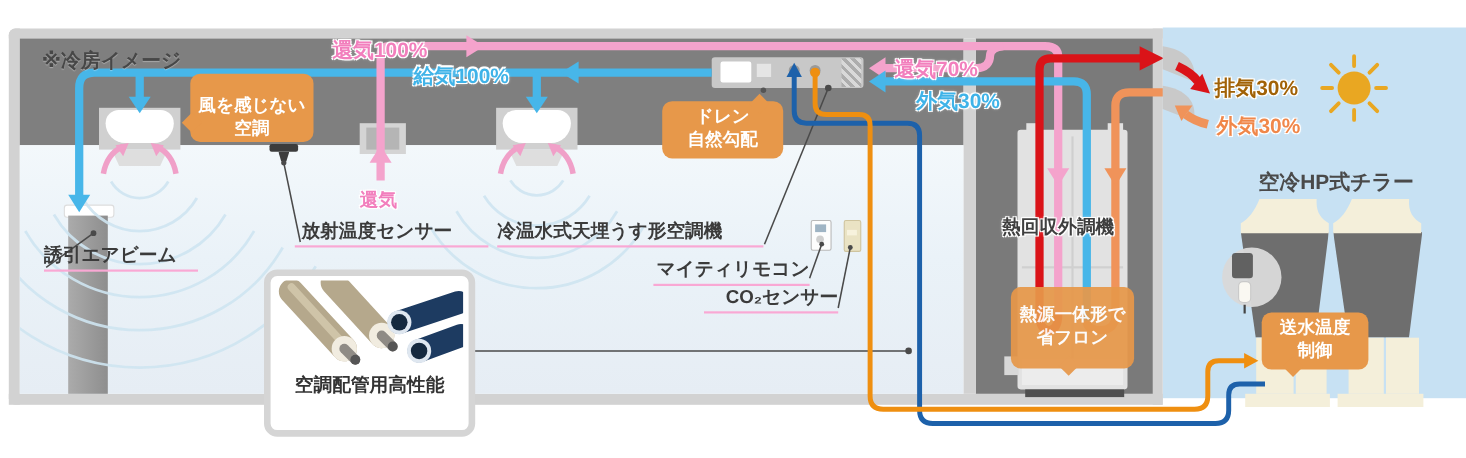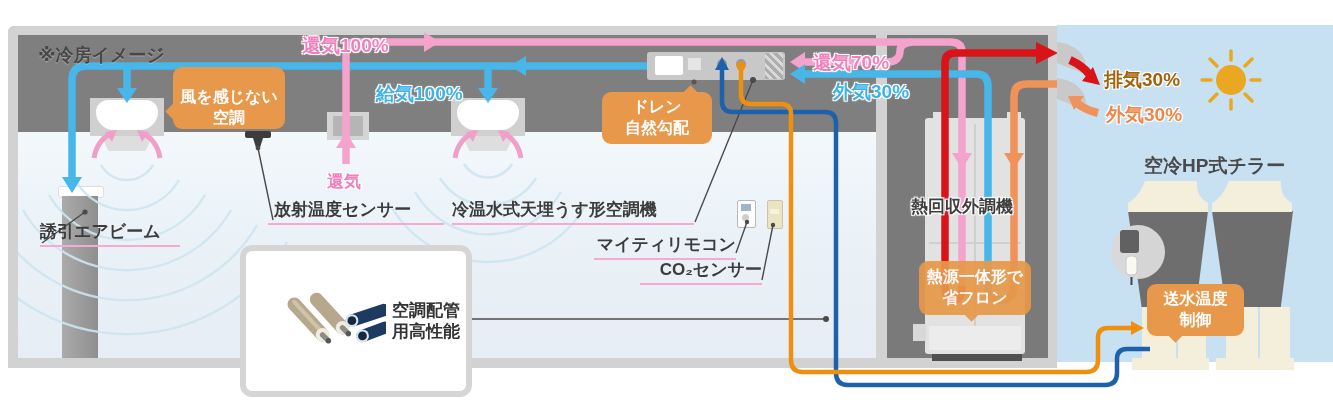--- a/index.html
+++ b/index.html
@@ -18,21 +18,21 @@
   .bubble{
     position:absolute;background:#e7984a;border-radius:9px;color:#fff;font-weight:bold;
     display:flex;flex-direction:column;align-items:center;justify-content:center;
     text-align:center;line-height:1.3;z-index:6;
   }
   .bubble .ptr{position:absolute;width:13px;height:13px;background:#e7984a;transform:rotate(45deg);}
   .struct{position:absolute;}
   svg.overlay{position:absolute;left:0;top:0;z-index:4;pointer-events:none;}
   .card{
     position:absolute;left:240px;top:245px;width:180px;height:140px;background:#fff;
-    border:6px solid #d5d5d5;border-radius:12px;z-index:5;display:flex;flex-direction:row;align-items:center;padding-left:40px;
+    border:6px solid #d5d5d5;border-radius:12px;z-index:5;display:flex;flex-direction:column;align-items:center;
   }
   .card .cap{font-weight:bold;font-size:17px;color:#333;line-height:1.25;text-align:center;}
   .z5{z-index:5;}
 </style>
 </head>
 <body>
 
 <div id="stage">
 
   <div class="struct" style="left:1057px;top:25px;width:276px;height:337px;background:#c7e1f3;"></div>
@@ -258,35 +258,35 @@
   <div class="bubble" style="left:173px;top:67px;width:112px;height:62px;font-size:16px;justify-content:flex-end;">
     <div class="ptr" style="left:-5px;top:38px;"></div>
     <div>風を感じない</div>
     <div>空調</div>
   </div>
   <div class="bubble" style="left:602px;top:92px;width:110px;height:52px;font-size:16px;">
     <div class="ptr" style="left:82px;top:-4px;"></div>
     <div>ドレン</div>
     <div>自然勾配</div>
   </div>
-  <div class="bubble" style="left:919px;top:261px;width:112px;height:54px;font-size:16px;opacity:0.93;">
+  <div class="bubble" style="left:919px;top:261px;width:112px;height:74px;font-size:16px;opacity:0.93;">
     <div class="ptr" style="left:46px;bottom:-4px;"></div>
     <div>熱源一体形で</div>
     <div>省フロン</div>
   </div>
   <div class="bubble" style="left:1147px;top:284px;width:97px;height:52px;font-size:16px;">
     <div class="ptr" style="left:22px;bottom:-4px;"></div>
     <div>送水温度</div>
     <div>制御</div>
   </div>
 
   <div class="lbl z5 darkgray" style="left:38px;top:43px;font-size:18px;text-shadow:0 1px 1px rgba(255,255,255,.35);">※冷房イメージ</div>
 
   <div class="lbl z5 pink outlined" style="left:302px;top:33px;font-size:19px;">還気100%</div>
-  <div class="lbl z5 blue outlined" style="left:364px;top:81px;font-size:19px;padding-left:12px;">給気100%</div>
+  <div class="lbl z5 blue outlined" style="left:364px;top:56px;font-size:19px;padding-left:12px;">給気100%</div>
   <div class="lbl z5 pink outlined" style="left:327px;top:170px;font-size:17px;">還気</div>
   <div class="lbl z5 pink outlined" style="left:813px;top:50px;font-size:19px;">還気70%</div>
   <div class="lbl z5 blue outlined" style="left:833px;top:79px;font-size:19px;">外気30%</div>
   <div class="lbl z5 red outlined" style="left:1104px;top:67px;font-size:19px;">排気30%</div>
   <div class="lbl z5 orange outlined" style="left:1106px;top:102px;font-size:19px;">外気30%</div>
 
   <div class="lbl z5 underlined" style="left:40px;top:220px;width:140px;font-size:17px;">誘引エアビーム</div>
   <div class="lbl z5 underlined" style="left:268px;top:198px;width:170px;font-size:17px;padding-left:6px;">放射温度センサー</div>
   <div class="lbl z5 underlined" style="left:452px;top:198px;width:242px;font-size:17px;">冷温水式天埋うす形空調機</div>
   <div class="lbl z5 underlined" style="left:594px;top:233px;width:142px;font-size:17px;text-align:right;">マイティリモコン</div>

